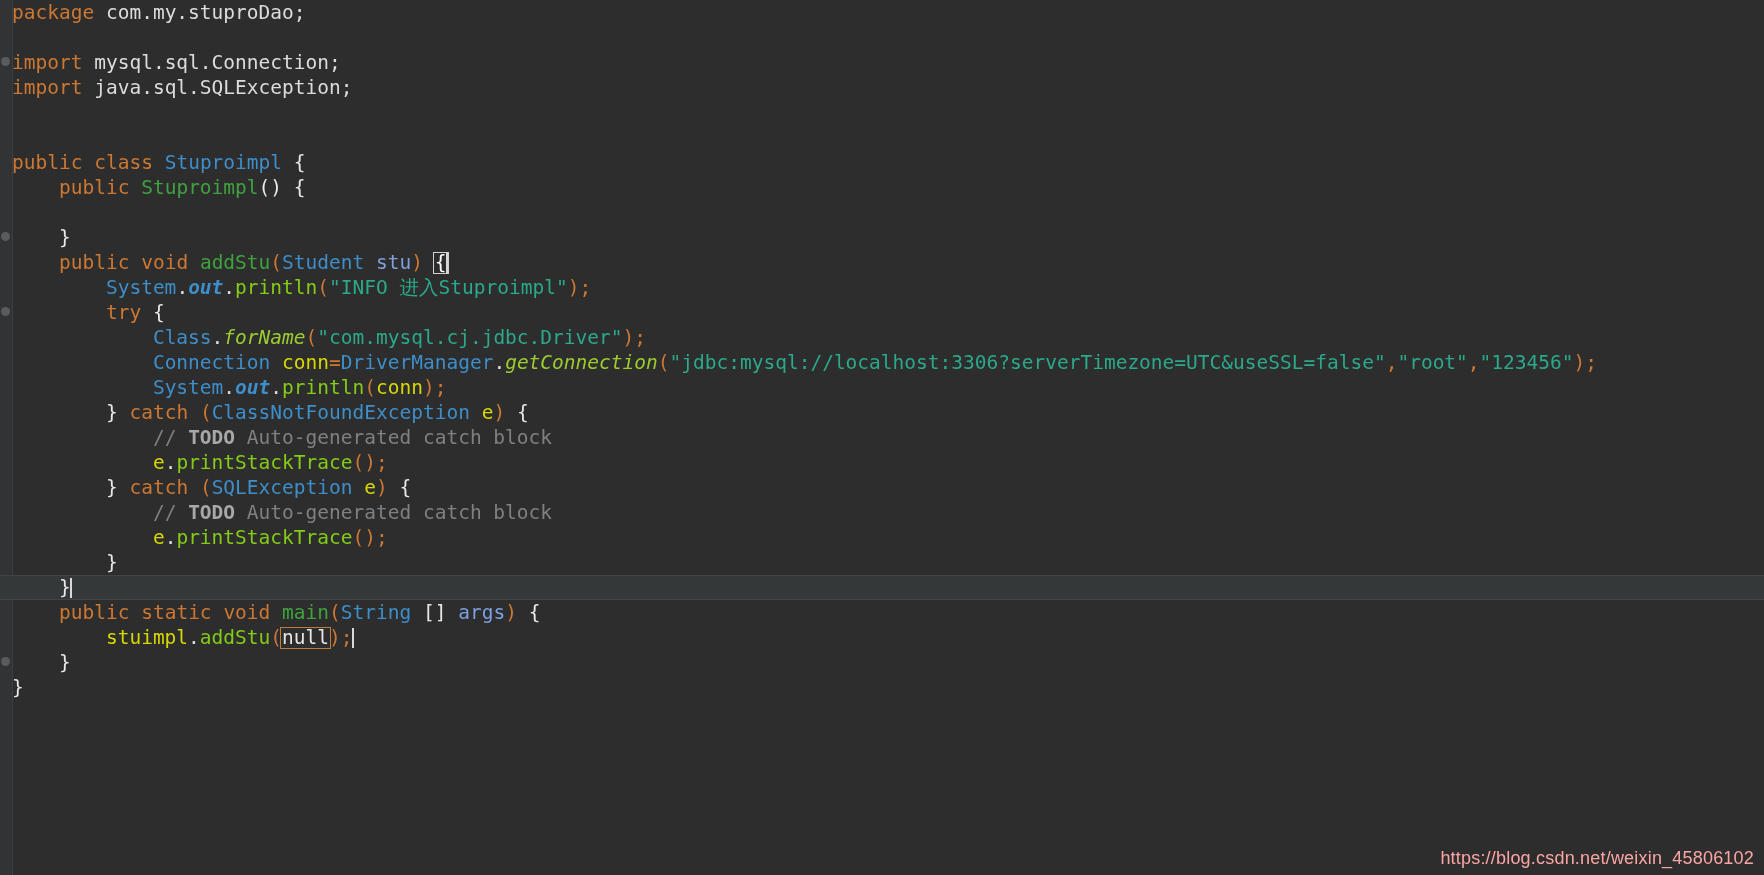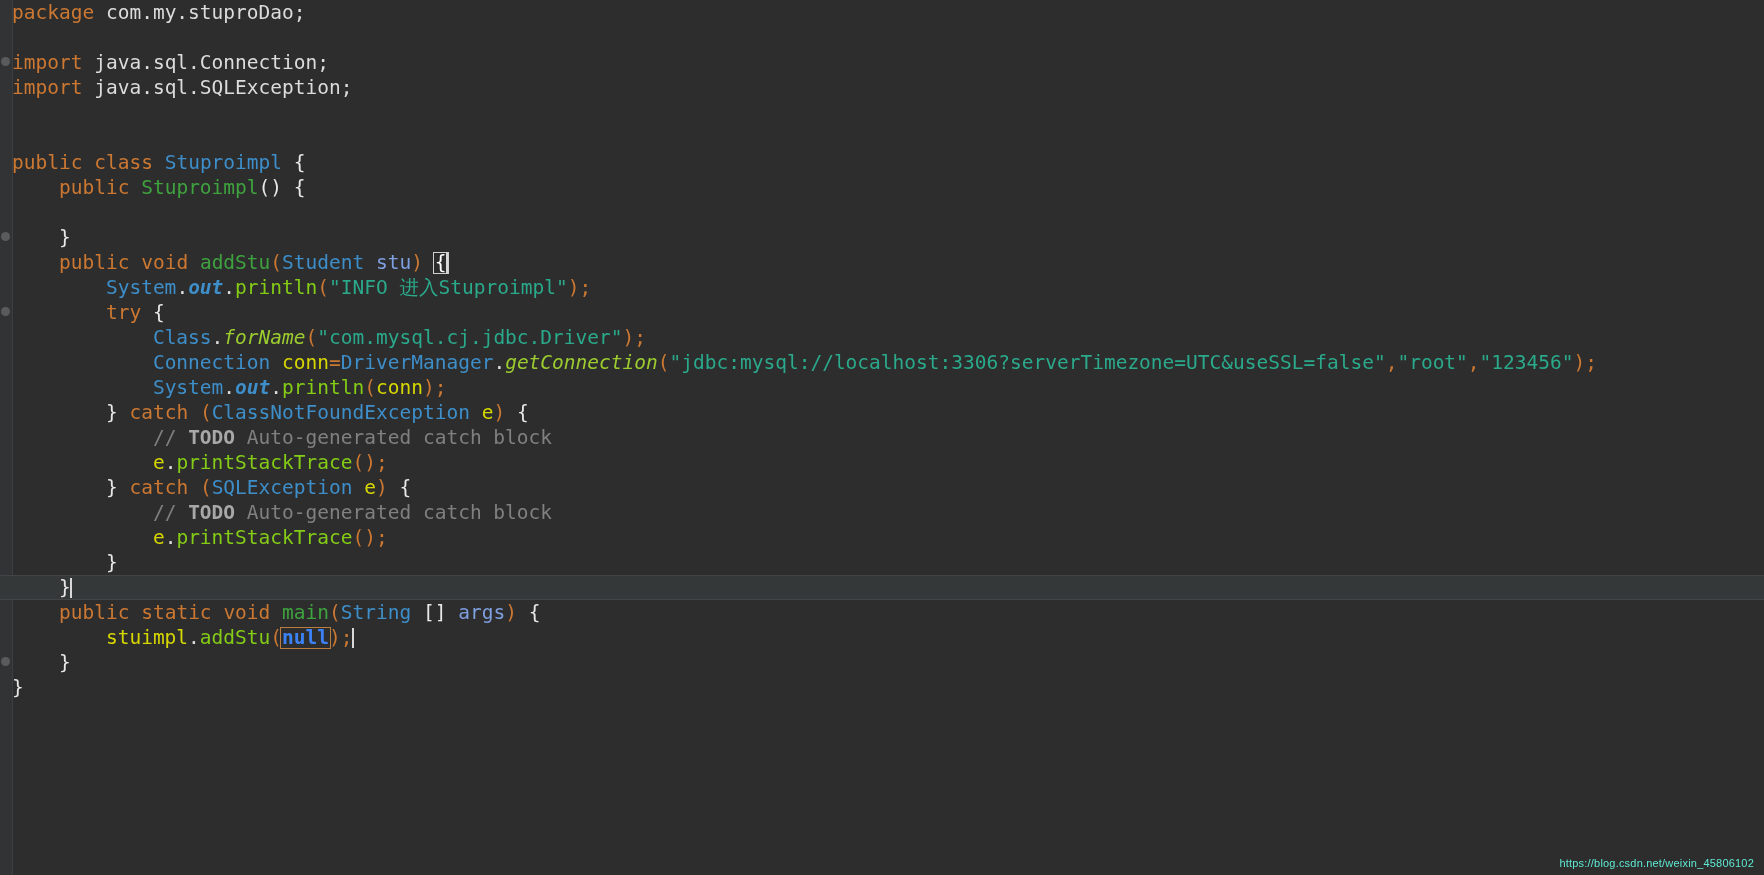--- a/index.html
+++ b/index.html
@@ -87,42 +87,41 @@
     outline: 1px solid #d0d0d0;
     background: transparent;
     line-height: 20px;
     padding: 0 1px;
     margin: 0 -1px;
   }
   
   .search-hit {
     display: inline-block;
     outline: 1px solid #b87d3f;
-    color: #3b82f6;
+    color: #e5e5e5;
     line-height: 20px;
     padding: 0 1px;
     margin: 0 -1px;
-    font-weight: bold;
   }
   .caret {
     display: inline-block;
     width: 0;
     border-left: 2px solid #d8d8d8;
     height: 20px;
     vertical-align: -4px;
     margin: 0 -1px;
   }
 
   #watermark {
     position: absolute;
     right: 10px;
     bottom: 6px;
     font-family: "Liberation Sans", sans-serif;
-    font-size: 11px;
-    color: #5eead4;
+    font-size: 18px;
+    color: #fca5a5;
     letter-spacing: 0.2px;
   }
 </style>
 </head>
 <body>
 
 <div id="editor">
 
   <div id="gutter">
     <div class="fold-dot" style="top:57px"></div>
@@ -130,21 +129,21 @@
     <div class="fold-dot" style="top:307px"></div>
     <div class="fold-dot" style="top:657px"></div>
   </div>
 
   <div id="code">
 
     <div class="line"><span class="kw">package</span><span class="plain"> com.my.stuproDao;</span></div>
 
     <div class="line"><span class="plain"></span></div>
 
-    <div class="line"><span class="kw">import</span><span class="plain"> java.sql.Connection;</span></div>
+    <div class="line"><span class="kw">import</span><span class="plain"> mysql.sql.Connection;</span></div>
 
 
     <div class="line"><span class="kw">import</span><span class="plain"> java.sql.SQLException;</span></div>
 
     <div class="line"><span class="plain"></span></div>
 
 
     <div class="line"><span class="plain"></span></div>
 
     <div class="line"><span class="kw">public</span><span class="plain"> </span><span class="kw">class</span><span class="plain"> </span><span class="type">Stuproimpl</span><span class="plain"> </span><span class="br">{</span></div>

